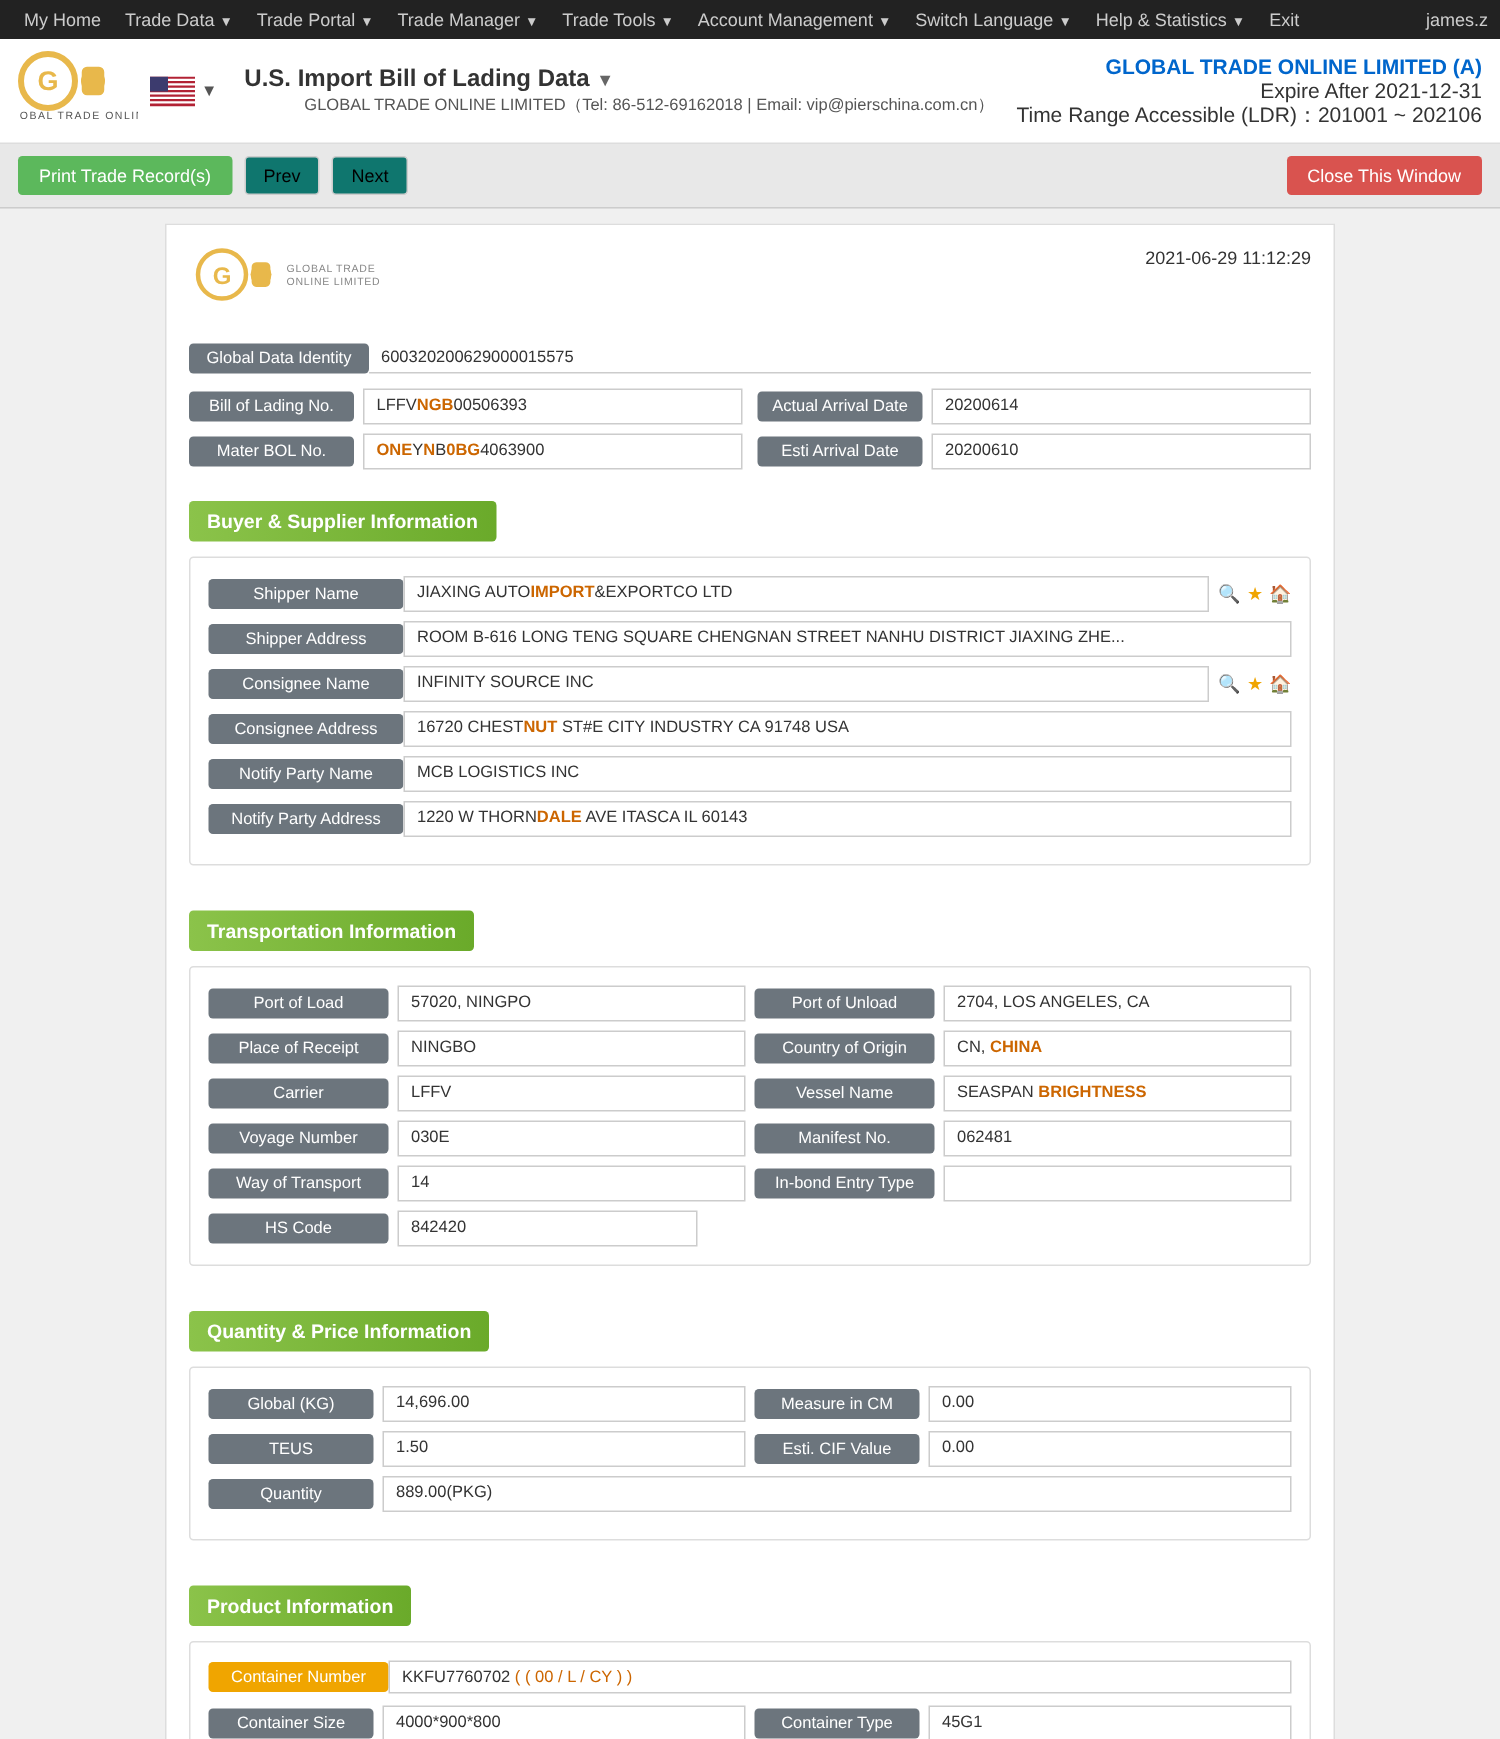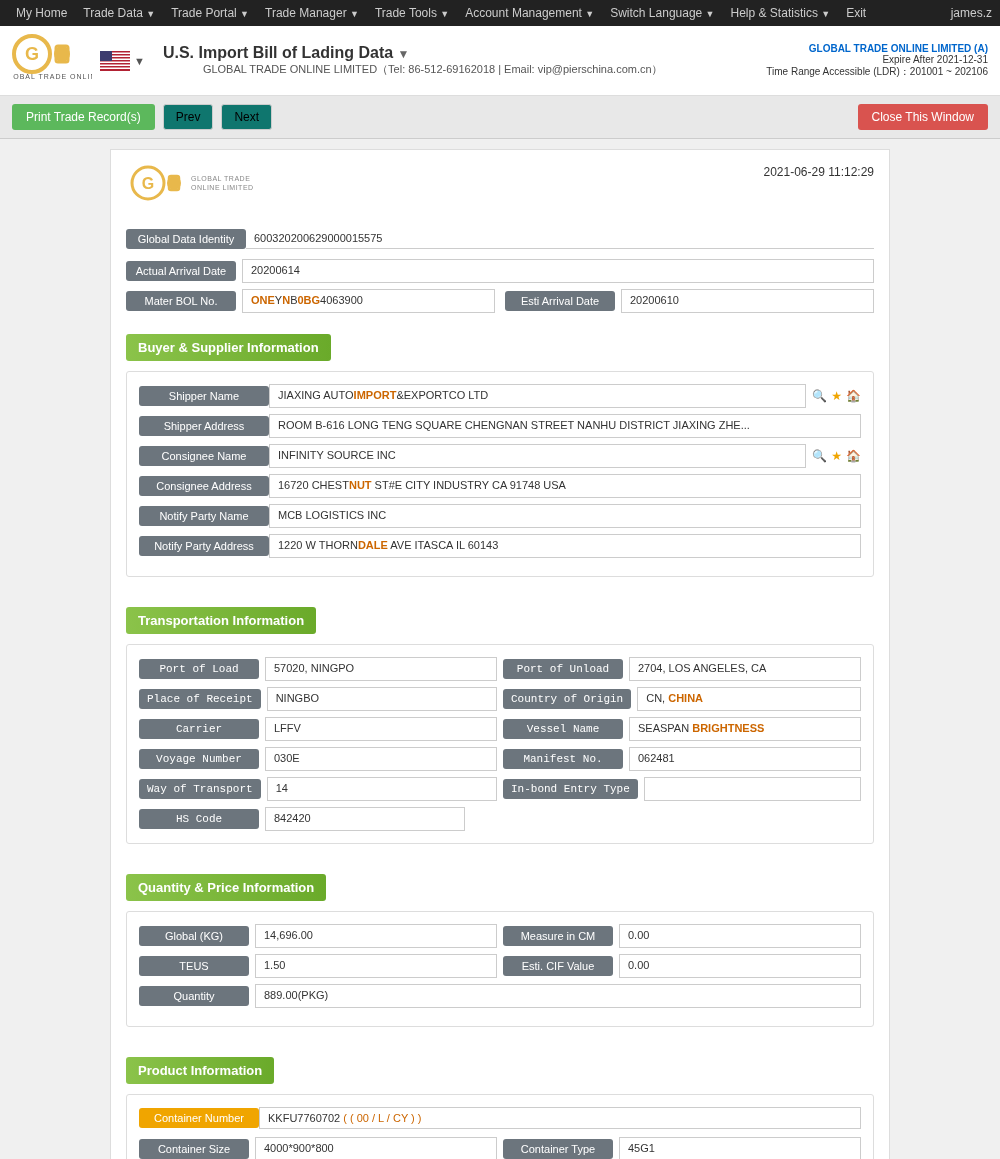--- a/index.html
+++ b/index.html
@@ -11,21 +11,21 @@
     .top-nav .nav-item { padding: 4px 8px; cursor: pointer; color: #ccc; }
     .top-nav .nav-item .arrow { font-size: 9px; }
     .top-nav .user { color: #ccc; }
 
     
     .header-bar { background: #fff; display: flex; align-items: center; padding: 6px 12px; border-bottom: 1px solid #ddd; height: 70px; }
     .logo-area { display: flex; align-items: center; }
     .title-area { flex: 1; margin-left: 10px; }
     .title-area h2 { font-size: 16px; color: #333; }
     .title-area .subtitle { font-size: 11px; color: #555; margin-left: 40px; }
-    .account-info { text-align: right; font-size: 10px; }
+    .account-info { text-align: right; font-size: 14px; }
     .account-info .company { color: #0066cc; font-weight: bold; }
     .account-info .expire { color: #333; }
     .account-info .range { color: #333; }
 
     
     .toolbar { background: #e8e8e8; padding: 8px 12px; display: flex; align-items: center; gap: 8px; border-bottom: 1px solid #ccc; }
     .btn-print { background: #5cb85c; color: #fff; border: none; padding: 6px 14px; cursor: pointer; border-radius: 3px; font-size: 12px; }
     .btn-nav { background: #0f766e; border: 1px solid #ccc; padding: 5px 12px; cursor: pointer; font-size: 12px; border-radius: 3px; }
     .btn-close { background: #d9534f; color: #fff; border: none; padding: 6px 14px; cursor: pointer; border-radius: 3px; font-size: 12px; margin-left: auto; }
 
@@ -66,21 +66,21 @@
     .shipper-row .field-label { min-width: 130px; }
     .shipper-row .field-value { flex: 1; }
     .shipper-row .icons-row { display: flex; gap: 4px; margin-left: 6px; }
 
     .address-row { display: flex; align-items: center; margin-bottom: 6px; }
     .address-row .field-label { min-width: 130px; }
     .address-row .field-value { flex: 1; overflow: hidden; text-overflow: ellipsis; white-space: nowrap; }
 
     .trans-grid { display: grid; grid-template-columns: 1fr 1fr; gap: 6px; }
     .trans-item { display: flex; align-items: center; gap: 6px; }
-    .trans-item .field-label { min-width: 120px; font-family: Liberation Mono, monospace; }
+    .trans-item .field-label { min-width: 120px; }
     .trans-item .field-value { flex: 1; }
 
     .qty-grid { display: grid; grid-template-columns: 1fr 1fr; gap: 6px; margin-bottom: 6px; }
     .qty-item { display: flex; align-items: center; gap: 6px; }
     .qty-item .field-label { min-width: 110px; }
     .qty-item .field-value { flex: 1; }
 
     .qty-single { display: flex; align-items: center; gap: 6px; margin-bottom: 6px; }
     .qty-single .field-label { min-width: 110px; }
     .qty-single .field-value { width: 200px; }
@@ -172,20 +172,24 @@
     <div>2021-06-29 11:12:29</div>
   </div>
 
   <div class="global-data-row">
     <div class="field-label">Global Data Identity</div>
     <div class="global-data-value">600320200629000015575</div>
   </div>
 
   <div class="bol-row">
     <div class="half">
+      <div class="field-label">Bill of Lading No.</div>
+      <div class="field-value">LFFV<span class="orange">NGB</span>00506393</div>
+    </div>
+    <div class="half">
       <div class="field-label">Actual Arrival Date</div>
       <div class="field-value">20200614</div>
     </div>
   </div>
 
   <div class="bol-row">
     <div class="half">
       <div class="field-label">Mater BOL No.</div>
       <div class="field-value"><span class="orange">ONE</span>Y<span class="orange">N</span>B<span class="orange">0BG</span>4063900</div>
     </div>

